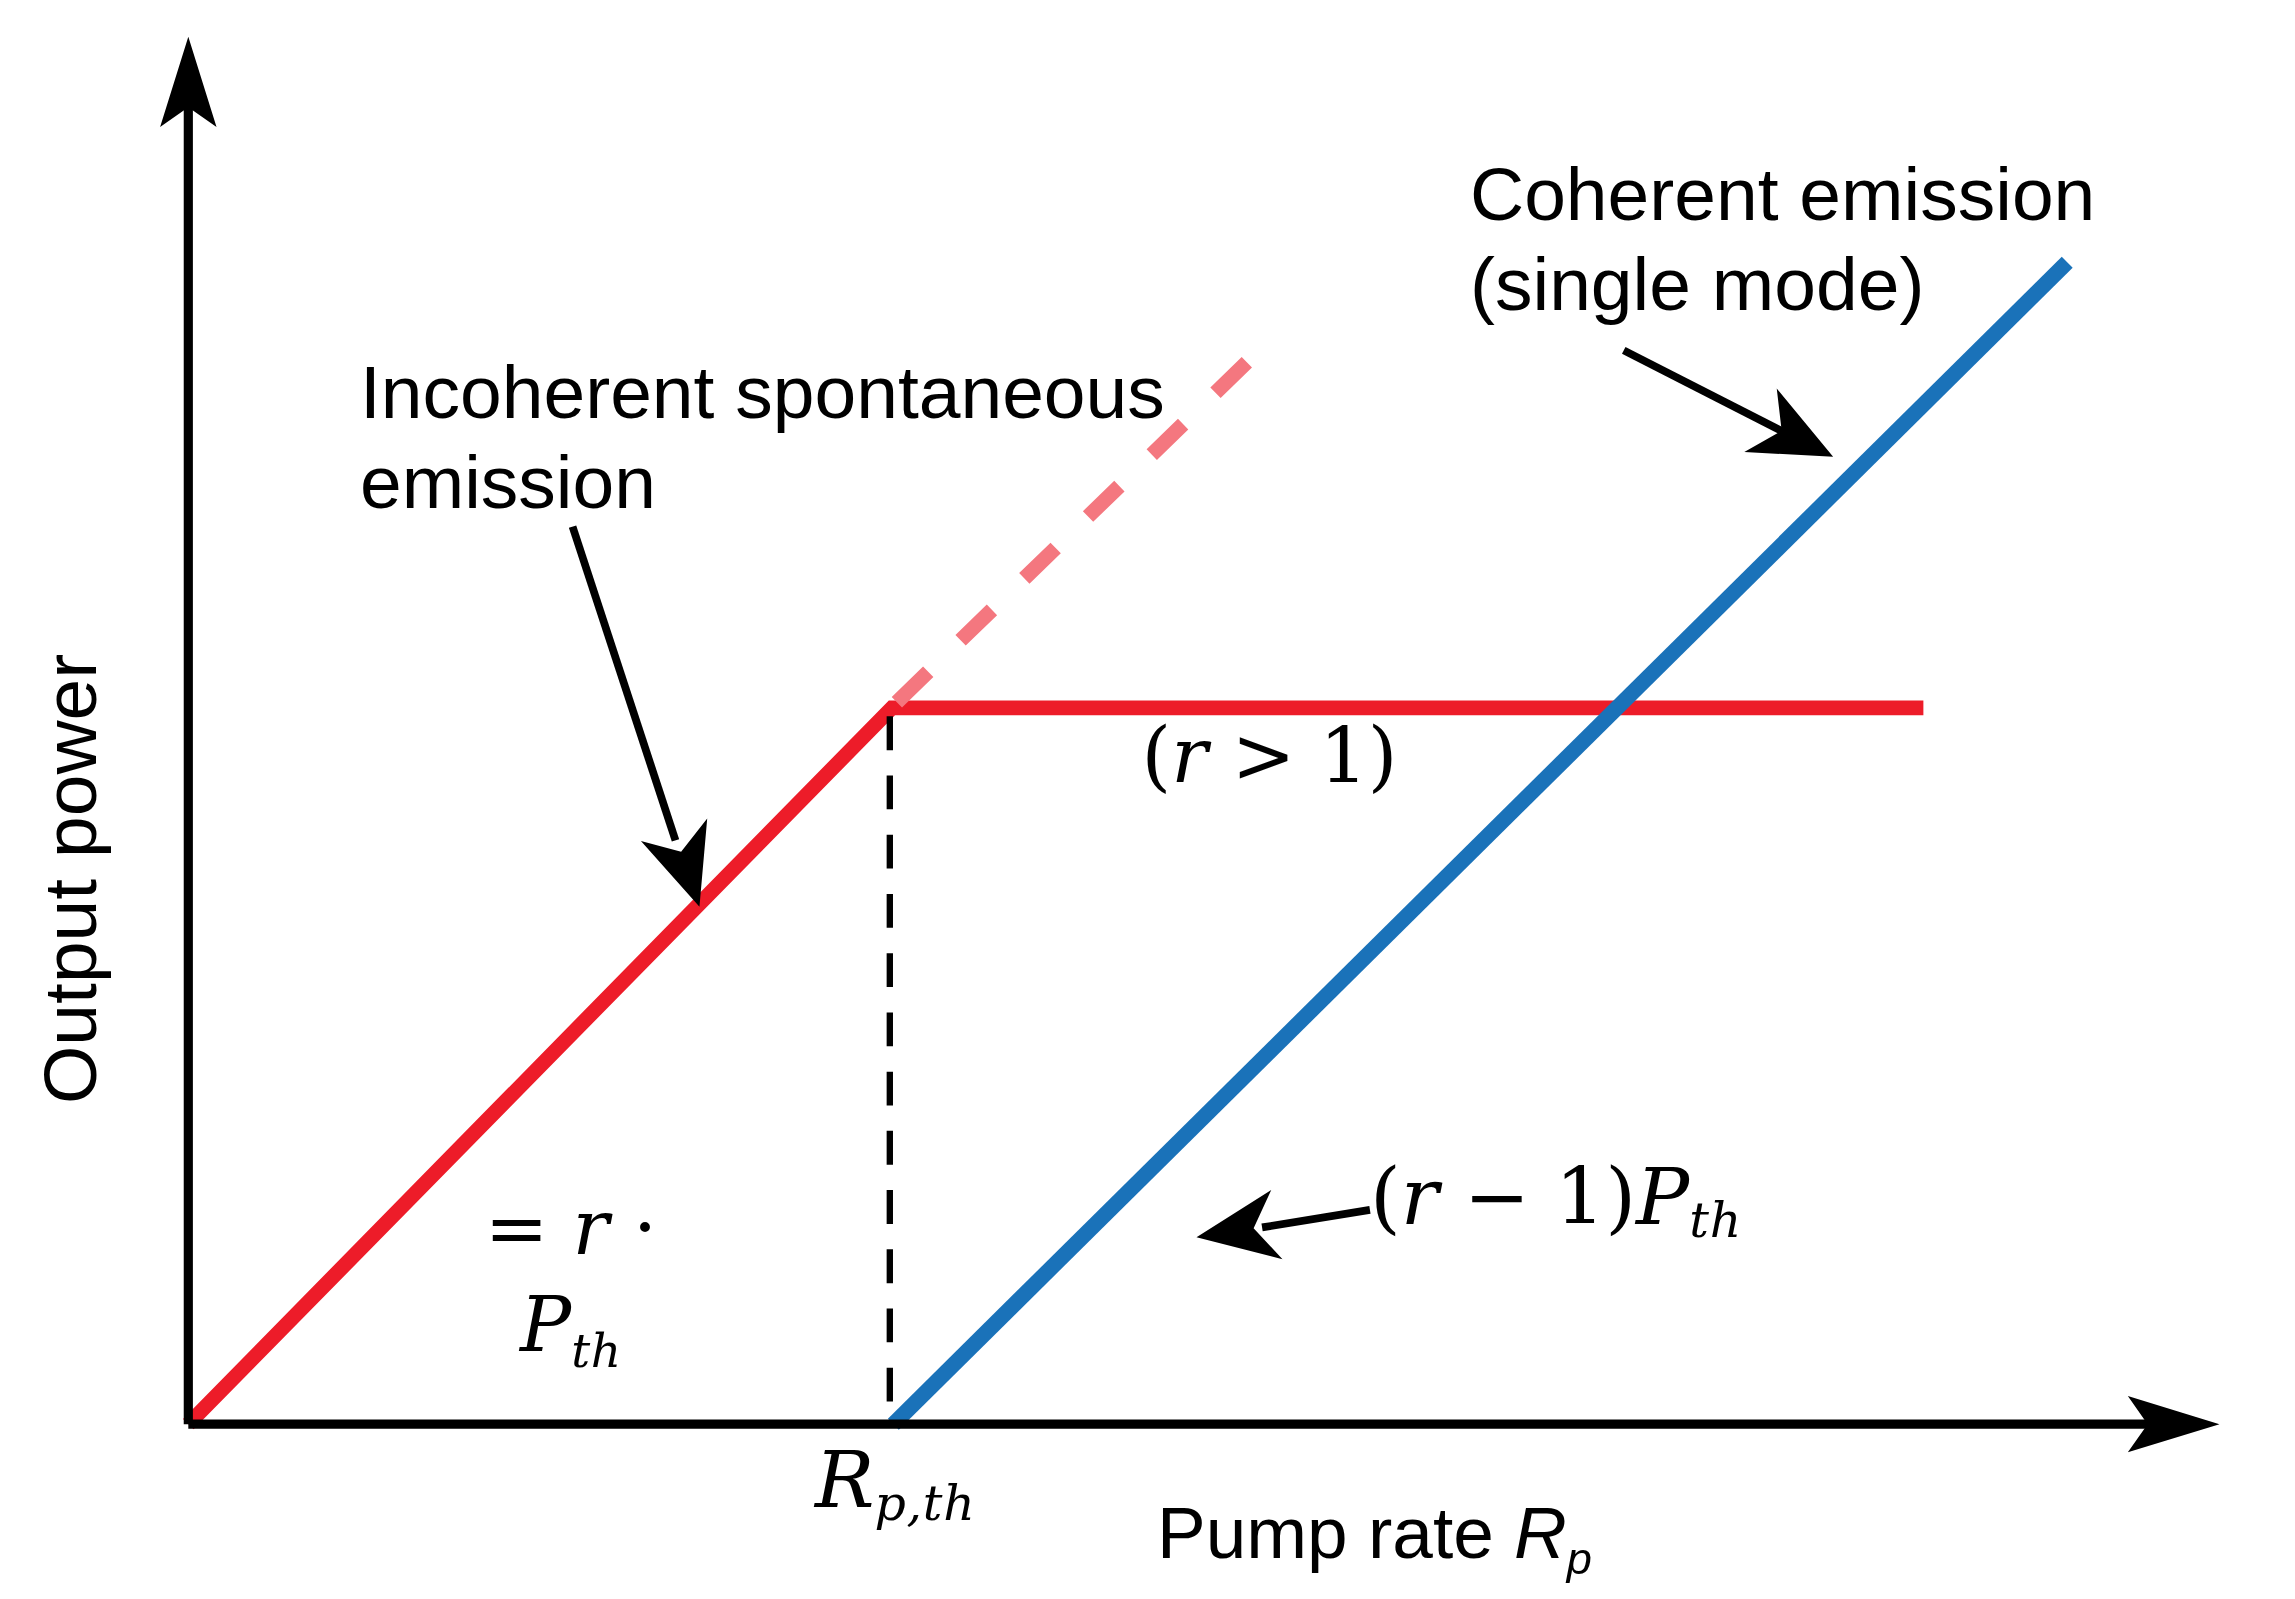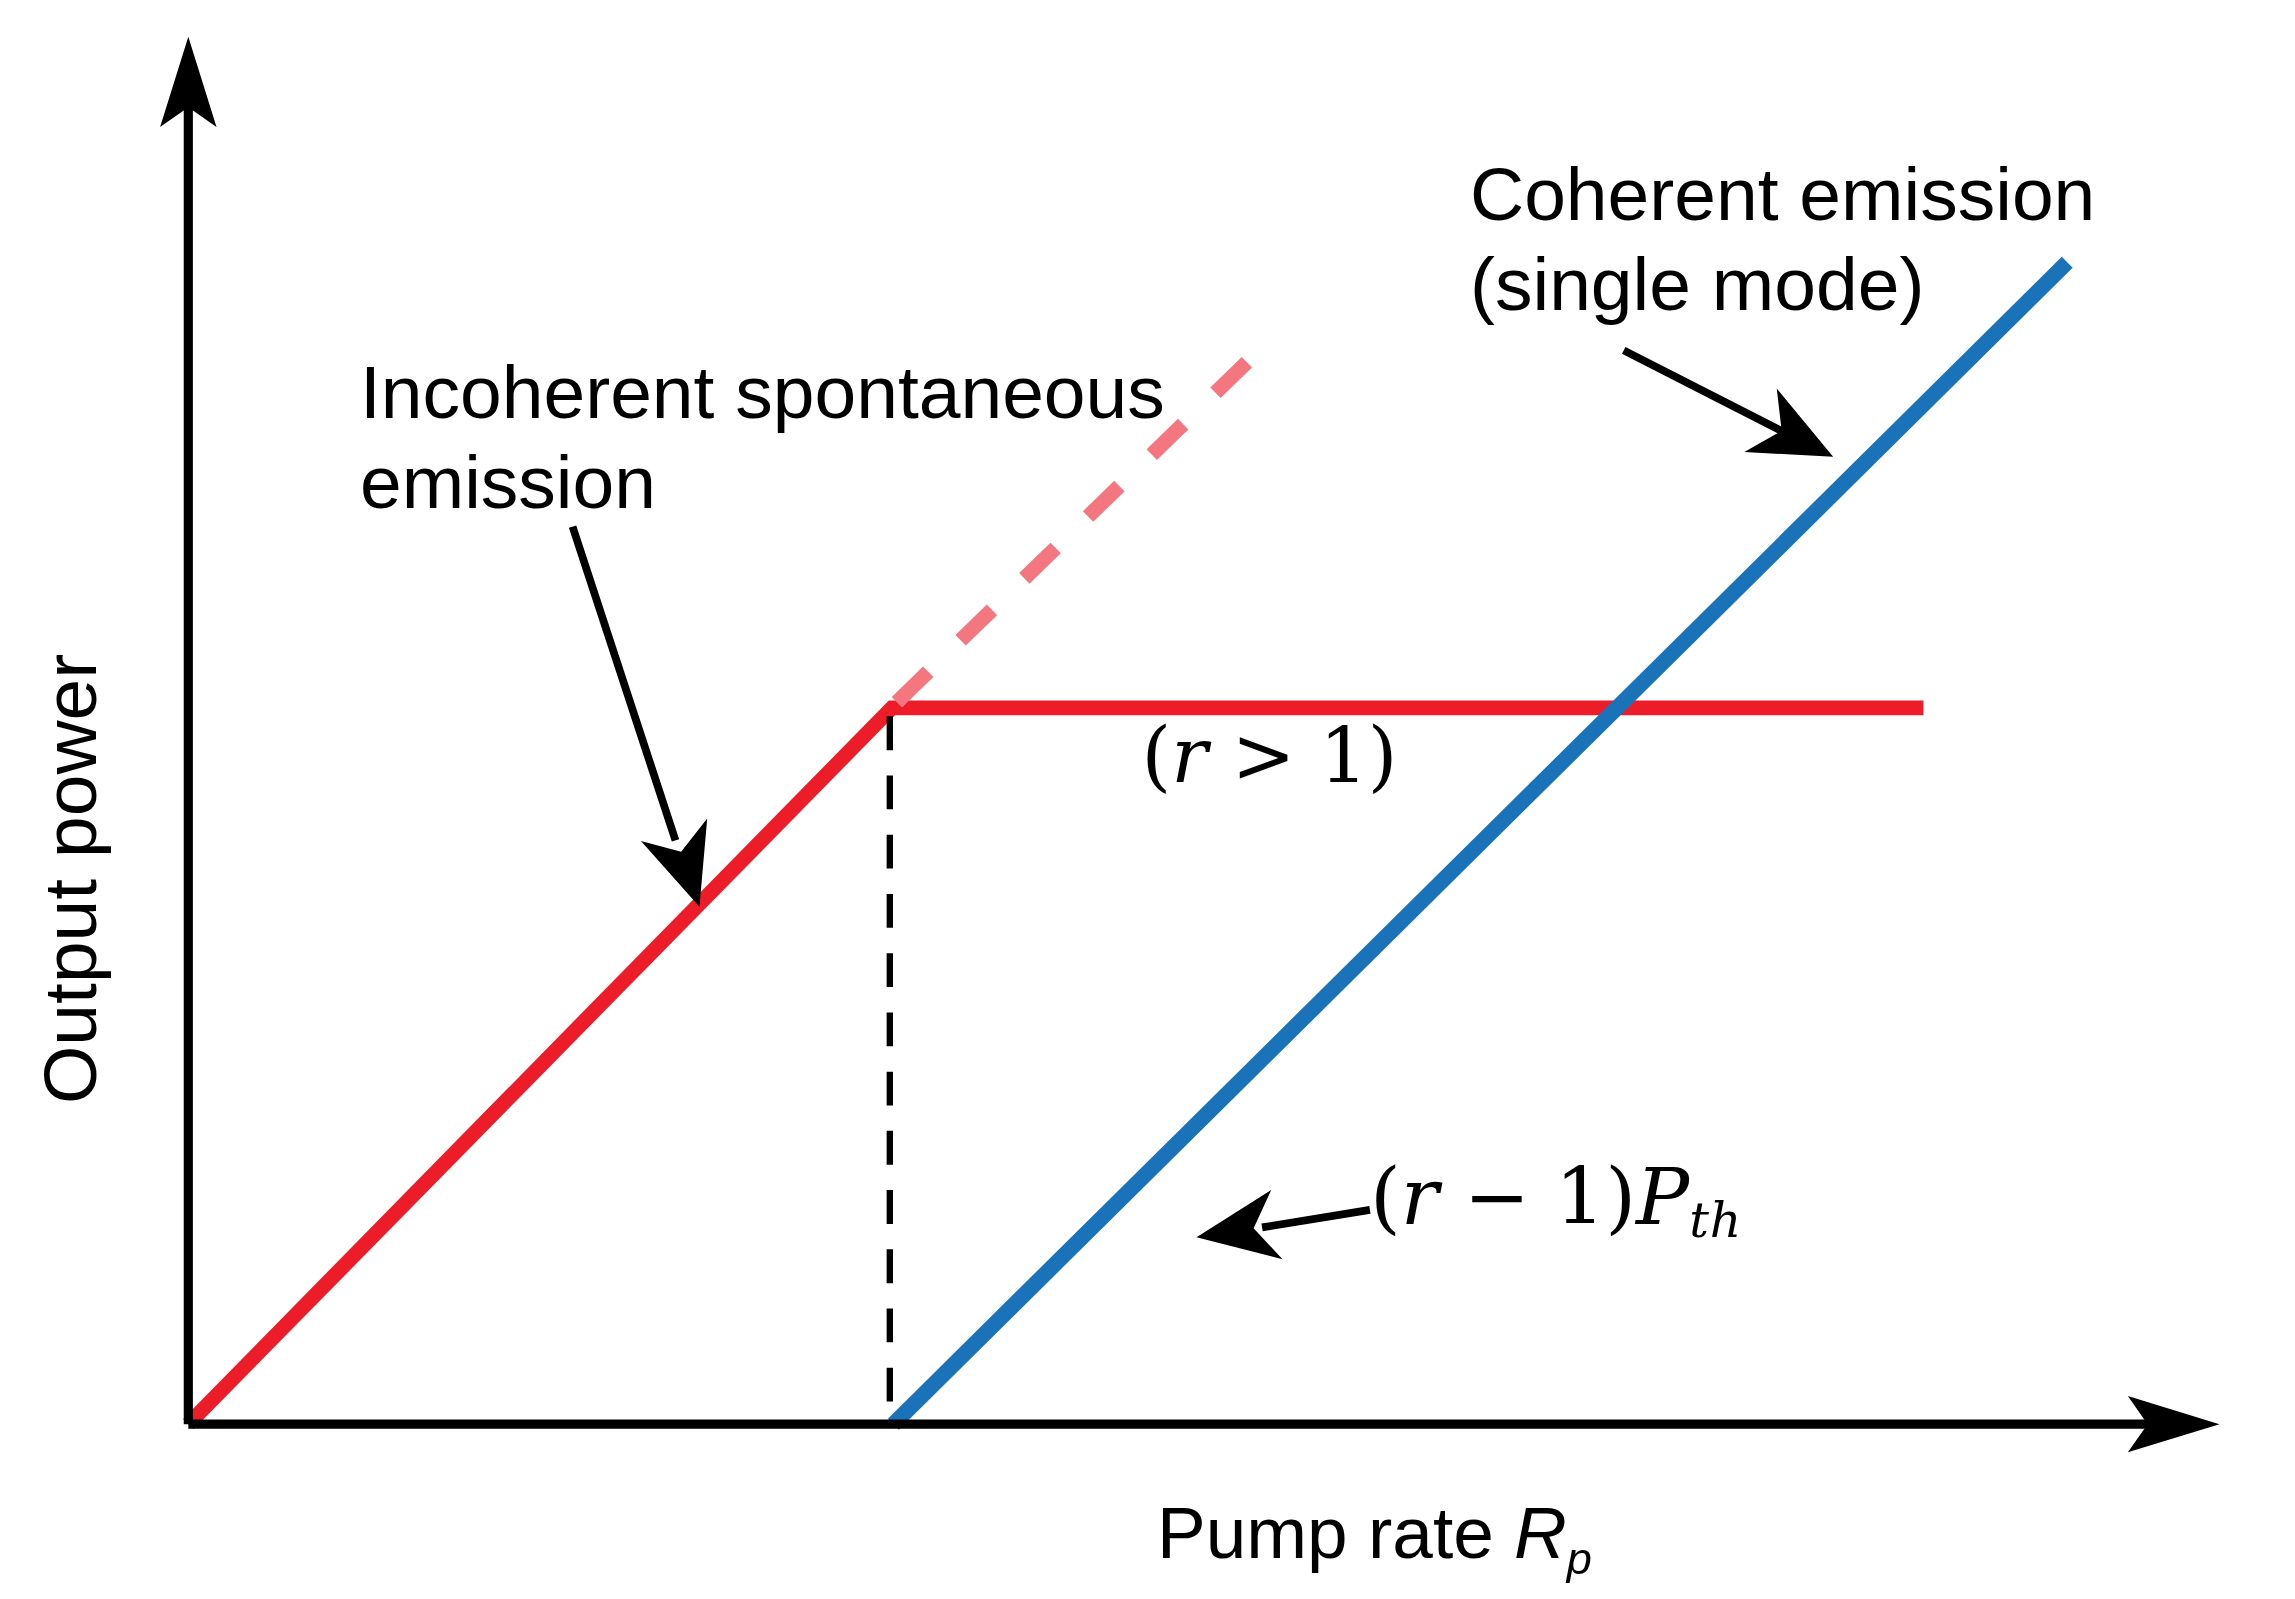--- a/index.html
+++ b/index.html
@@ -79,21 +79,23 @@
   <div class="lbl" style="left:1470px;top:149px;">Coherent emission
 (single mode)</div>
 
   <div class="lbl ylabel" style="left:25px;top:1104px;">Output power</div>
 
   <div class="lbl math center" style="left:1058px;top:711px;width:423px;">
     <div><span>(</span><span class="var">r</span><span> &gt; 1)</span></div>
   </div>
 
   <div class="lbl math center" style="left:423px;top:1179px;width:296px;line-height:97px;">
+    <div><span>= </span><span class="var">r</span><span> · </span><span class="var">P</span><sub>th</sub></div>
   </div>
 
   <div class="lbl math rm1" style="left:1370px;top:1158px;"><span>(</span><span class="var">r</span><span> − 1)</span><span class="var">P</span><sub>th</sub></div>
 
+  <div class="lbl math rm1" style="left:815px;top:1441px;"><span class="var">R</span><sub>p,th</sub></div>
 
   <div class="lbl xlabel" style="left:1157px;top:1494px;font-size:73px;line-height:78px;"><span>Pump rate </span><i>R</i><sub>p</sub></div>
 
 </div>
 
 
 </body></html>

